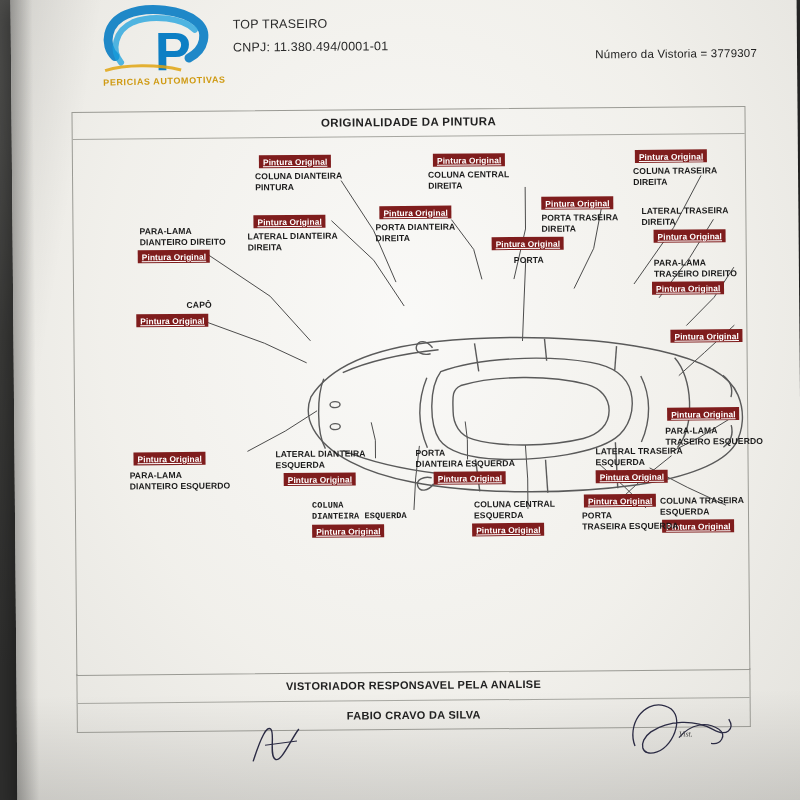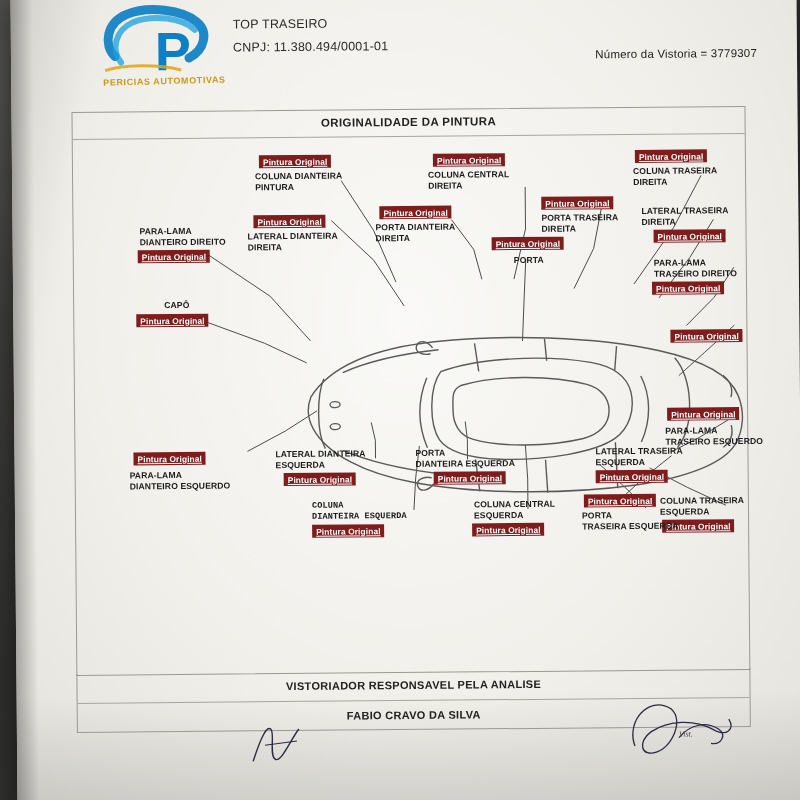--- a/index.html
+++ b/index.html
@@ -255,21 +255,21 @@
 
         <path d="M648,268 C656,274 658,282 656,290"></path>
         <path d="M648,340 C656,334 658,326 656,318"></path>
       </g>
     </svg>
 
     <div class="lbl" style="left:66px;top:114px;width:108px;">PARA-LAMA
 DIANTEIRO DIREITO</div>
     <div class="tag" style="left:64px;top:138px;">Pintura Original</div>
 
-    <div class="lbl" style="left:90px;top:188px;width:70px;">CAPÔ</div>
+    <div class="lbl" style="left:90px;top:188px;width:70px;text-align:center;">CAPÔ</div>
     <div class="tag" style="left:62px;top:202px;">Pintura Original</div>
 
     <div class="tag" style="left:186px;top:44px;">Pintura Original</div>
     <div class="lbl" style="left:182px;top:60px;width:110px;">COLUNA DIANTEIRA
 PINTURA</div>
 
     <div class="tag" style="left:180px;top:104px;">Pintura Original</div>
     <div class="lbl" style="left:174px;top:120px;width:112px;">LATERAL DIANTEIRA
 DIREITA</div>
 

